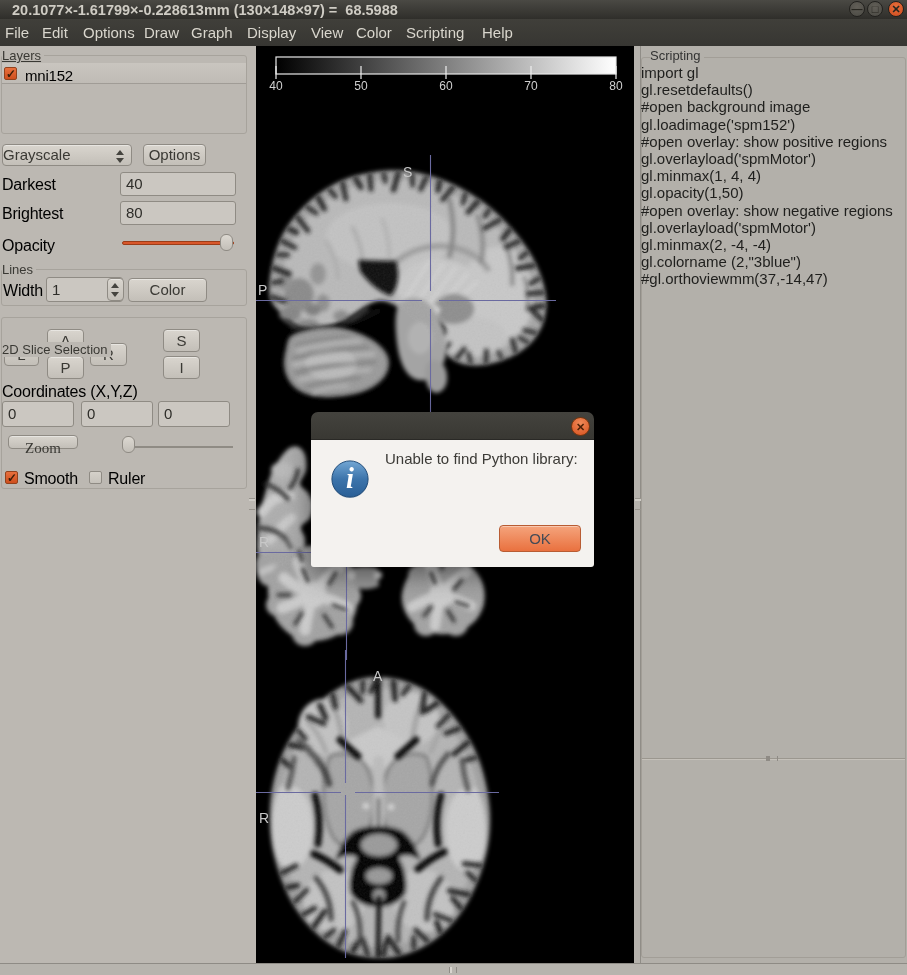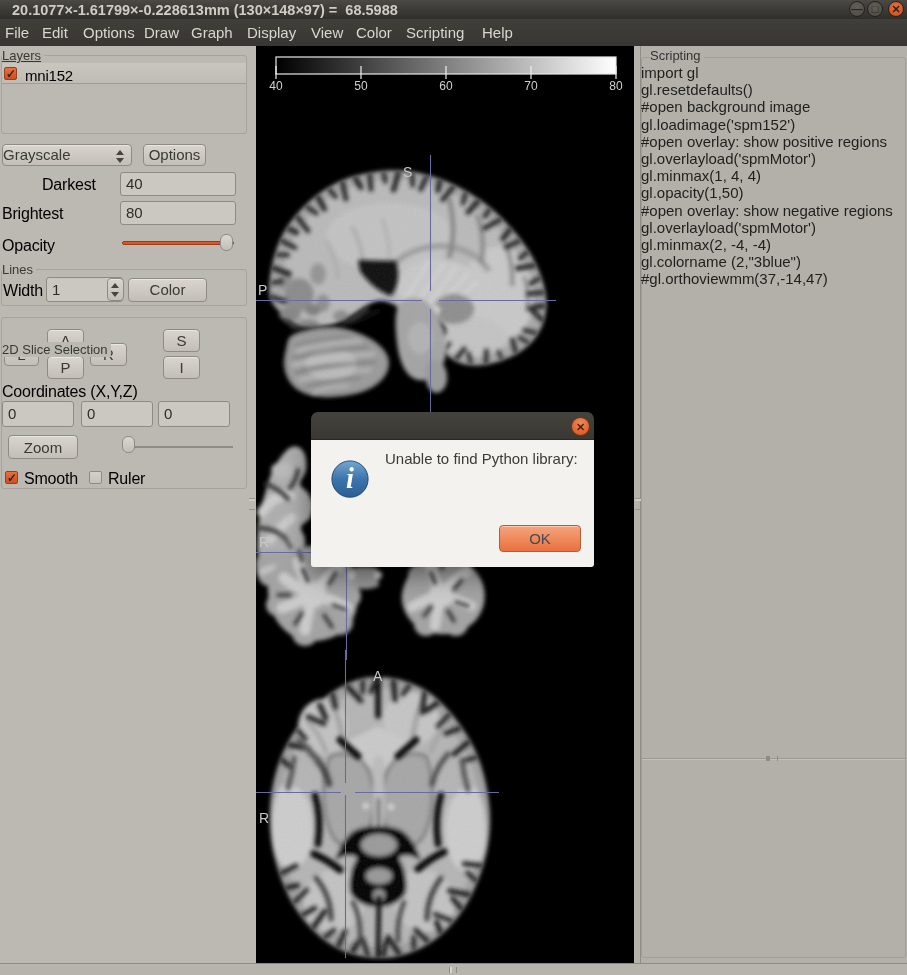--- a/index.html
+++ b/index.html
@@ -97,21 +97,21 @@
     <div class="groupbox" style="left:1px; top:9px; width:246px; height:79px;"></div>
     <div style="position:absolute; left:2px; top:17px; width:244px; height:21px;
       background:linear-gradient(#c9c5bf,#bfbbb5); border-bottom:1px solid #a09c96;"></div>
     <div class="cb on" style="left:4px; top:21px;"></div>
     <div class="lbl" style="left:25px; top:21px; font-size:15px;">mni152</div>
 
     <div class="btn" style="left:2px; top:98px; width:130px; height:22px; text-align:left; padding-left:0; line-height:20px;">Grayscale</div>
     <div style="position:absolute; left:116px; top:104px; width:0; height:0; border-left:4px solid transparent; border-right:4px solid transparent; border-bottom:5px solid #45443f;"></div>
     <div style="position:absolute; left:116px; top:112px; width:0; height:0; border-left:4px solid transparent; border-right:4px solid transparent; border-top:5px solid #45443f;"></div>
     <div class="btn" style="left:143px; top:98px; width:63px; height:22px; line-height:20px;">Options</div>
-    <div class="lbl" style="left:2px; top:130px;margin-left:40px;">Darkest</div>
+    <div class="lbl" style="left:2px; top:130px;">Darkest</div>
     <div class="entry" style="left:120px; top:126px; width:116px; height:24px; line-height:22px;">40</div>
     <div class="lbl" style="left:2px; top:159px;">Brightest</div>
     <div class="entry" style="left:120px; top:155px; width:116px; height:24px; line-height:22px;">80</div>
     <div class="lbl" style="left:2px; top:191px;">Opacity</div>
     <div style="position:absolute; left:122px; top:195px; width:112px; height:4px; background:#d8572a; border-radius:2px; border:1px solid #9c3c17;"></div>
     <div style="position:absolute; left:220px; top:188px; width:13px; height:17px; background:linear-gradient(#dcd8d1,#c3bfb8); border:1px solid #8f8b84; border-radius:6px 6px 6px 6px;"></div>
 
     <div class="grouplabel" style="left:2px; top:216px;">Lines</div>
     <div class="groupbox" style="left:1px; top:223px; width:246px; height:37px;"></div>
     <div class="lbl" style="left:3px; top:236px;">Width</div>
@@ -126,21 +126,21 @@
     <div class="btn" style="left:4px; top:297px; width:35px; height:23px; line-height:21px;">L</div>
     <div class="btn" style="left:47px; top:283px; width:37px; height:23px; line-height:21px;">A</div>
     <div class="btn" style="left:90px; top:297px; width:37px; height:23px; line-height:21px;">R</div>
     <div class="btn" style="left:47px; top:310px; width:37px; height:23px; line-height:21px;">P</div>
     <div class="btn" style="left:163px; top:283px; width:37px; height:23px; line-height:21px;">S</div>
     <div class="btn" style="left:163px; top:310px; width:37px; height:23px; line-height:21px;">I</div>
     <div class="lbl" style="left:2px; top:337px;">Coordinates (X,Y,Z)</div>
     <div class="entry" style="left:2px; top:355px; width:72px; height:26px; line-height:24px;">0</div>
     <div class="entry" style="left:81px; top:355px; width:72px; height:26px; line-height:24px;">0</div>
     <div class="entry" style="left:158px; top:355px; width:72px; height:26px; line-height:24px;">0</div>
-    <div class="btn" style="left:8px; top:389px; width:70px; height:24px; line-height:24px;">Zoom</div>
+    <div class="btn" style="left:8px; top:389px; width:70px; height:14px; line-height:24px;font-family:Liberation Serif, serif;">Zoom</div>
     <div style="position:absolute; left:133px; top:400px; width:100px; height:2px; background:#8f8b84;"></div>
     <div style="position:absolute; left:122px; top:390px; width:13px; height:17px; background:linear-gradient(#dcd8d1,#c3bfb8); border:1px solid #8f8b84; border-radius:6px;"></div>
     <div class="cb on" style="left:5px; top:425px;"></div>
     <div class="lbl" style="left:24px; top:424px;">Smooth</div>
     <div class="cb off" style="left:89px; top:425px;"></div>
     <div class="lbl" style="left:108px; top:424px;">Ruler</div>
   </div>
 
   <div class="canvas" id="canvasHolder">
       <svg width="378" height="917" viewBox="256 46 378 917" style="position:absolute;left:0;top:0">

